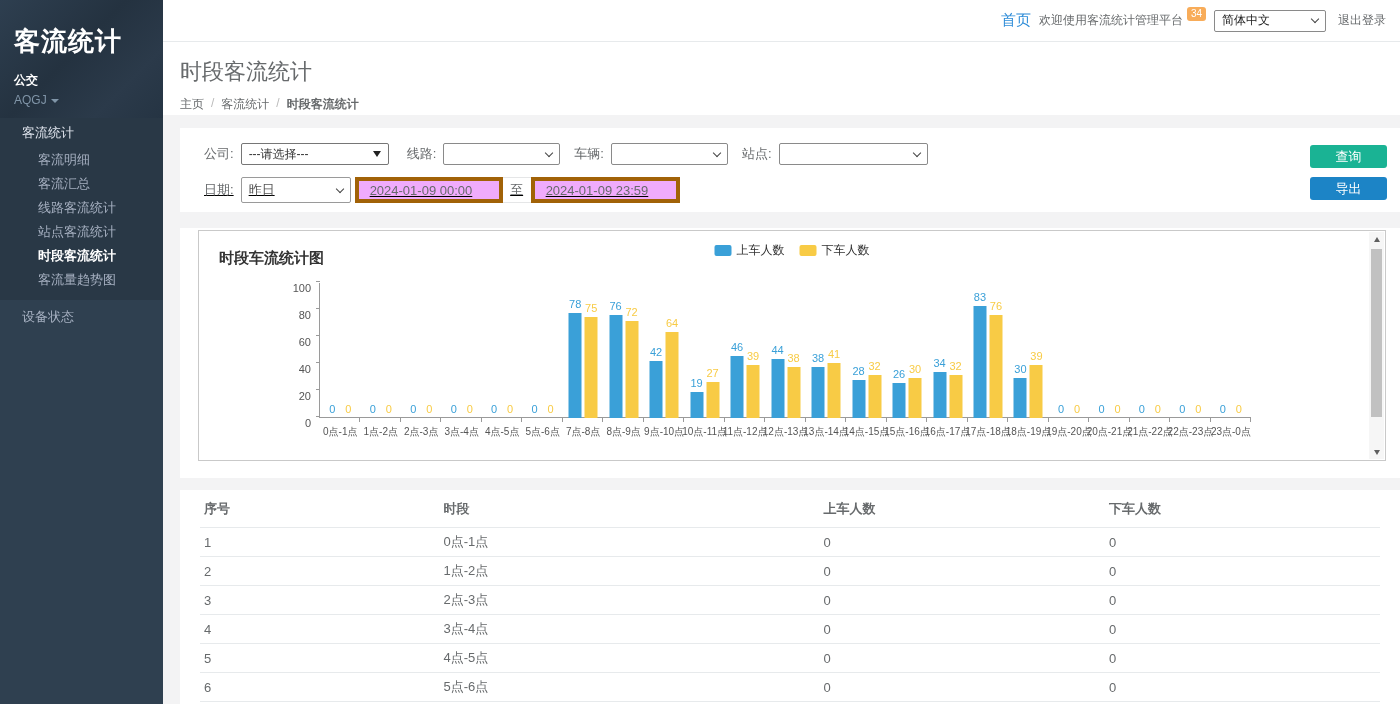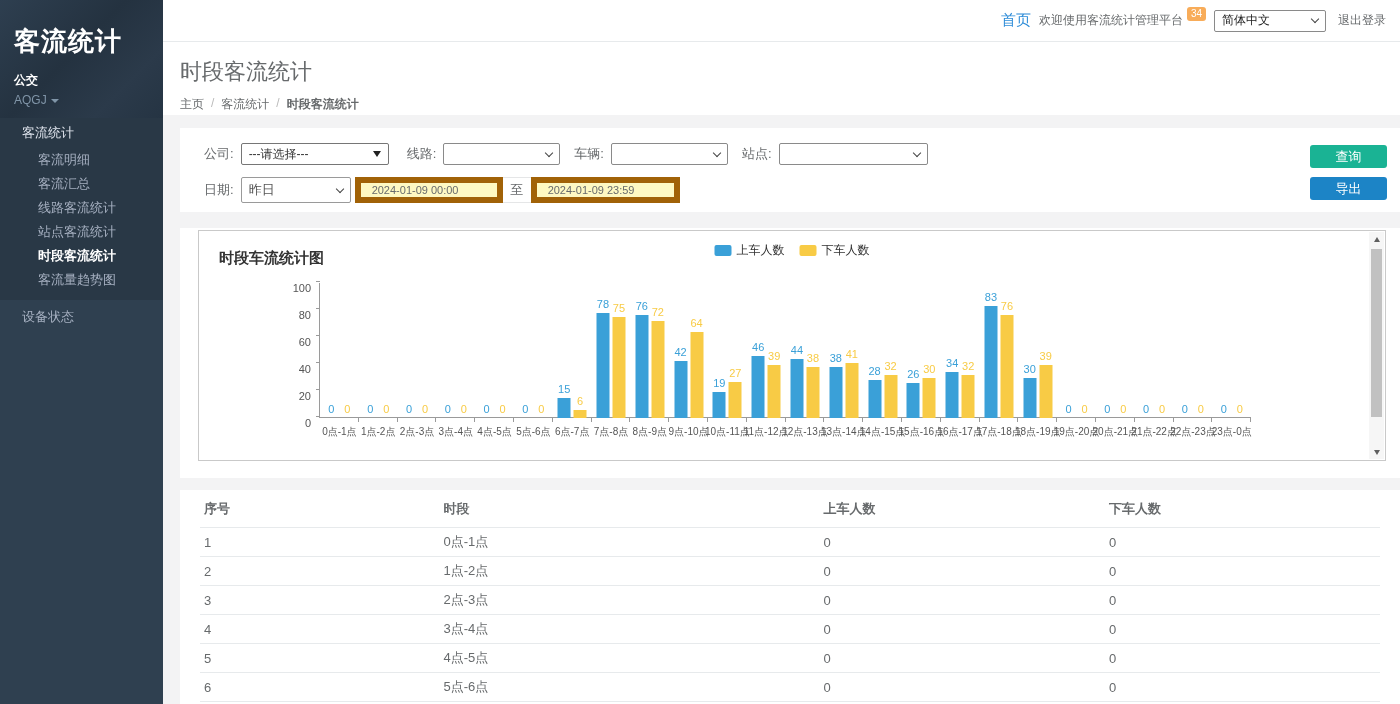--- a/index.html
+++ b/index.html
@@ -42,33 +42,33 @@
   .crumb { cursor:pointer; }
   .crumb.active { font-weight:bold; cursor:default; }
   .crumb-sep { color:#bbb; }
 
   .page-body { flex:1; padding:13px 0 0 17px; overflow:hidden; display:flex; flex-direction:column; }
   .panel { background:#fff; }
 
   
   .filter-panel { position:relative; height:84px; padding:15px 0 0 24px; flex-shrink:0; }
   .filter-row { display:flex; align-items:center; }
-  .filter-row + .filter-row { margin-top:12px; }
+  .filter-row + .filter-row { margin-top:12px;text-decoration:underline; }
   .flabel { font-size:13px; color:#676a6c; margin-right:7px; white-space:nowrap; }
   .sel { border:1px solid #8a8a8a; border-radius:2px; background:#fff; height:22px;
     display:flex; align-items:center; justify-content:space-between;
     padding:0 7px; font-size:12px; color:#333; cursor:pointer;gap:27px; }
   .sel-company { width:148px; border-color:#767676; }
   .tri { width:0; height:0; border-left:4.5px solid transparent; border-right:4.5px solid transparent; border-top:6px solid #222; }
   .sel-line { width:117px; margin-right:14px; }
   .sel-vehicle { width:117px; margin-right:14px; }
   .sel-station { width:149px; }
   .gap-after-company { margin-right:18px; }
   .sel-date { width:110px; height:26px; border-color:#9a9a9a; font-size:13px; color:#555; margin-right:4px; }
-  .date-input { height:26px; background:#fef9c3; border:6px solid #a16207; font-size:11px; color:#676a6c;
+  .date-input { height:26px; background:#f0abfc; border:4px solid #a16207; font-size:13px; color:#676a6c;
     display:flex; align-items:center; padding-left:11px; cursor:text; }
   .date-start { width:148px; }
   .date-end { width:149px; }
   .to-box { height:26px; width:28px; background:#fff; border:1px solid #e5e6e7; border-left:none; border-right:none;
     display:flex; align-items:center; justify-content:center; font-size:13px; color:#676a6c; }
   .btn { position:absolute; right:13px; width:77px; height:23px; border:none; border-radius:3px;
     color:#fff; font-size:13px; display:flex; align-items:center; justify-content:center; cursor:pointer; }
   .btn-query { top:17px; background:var(--accent-green); }
   .btn-export { top:49px; background:var(--accent-blue); }
 
@@ -310,34 +310,20 @@
                       <div class="bar" style="height: 0px; background: rgb(248, 203, 69);"></div>
                       <div class="val" style="color: rgb(248, 203, 69); bottom: 3px;">0</div>
                     </div>
                   </div>
                   <div class="xtick"></div>
                   <div class="xlabel">5点-6点</div>
                 </div>
                 <div class="group">
                   <div class="pair">
                     <div class="bar-col">
-                      <div class="bar" style="height: 20.25px; background: rgb(58, 160, 216);"></div>
-                      <div class="val" style="color: rgb(58, 160, 216); bottom: 23.25px;">15</div>
-                    </div>
-                    <div class="bar-col">
-                      <div class="bar" style="height: 8.1px; background: rgb(248, 203, 69);"></div>
-                      <div class="val" style="color: rgb(248, 203, 69); bottom: 11.1px;">6</div>
-                    </div>
-                  </div>
-                  <div class="xtick"></div>
-                  <div class="xlabel">6点-7点</div>
-                </div>
-                <div class="group">
-                  <div class="pair">
-                    <div class="bar-col">
                       <div class="bar" style="height: 105.3px; background: rgb(58, 160, 216);"></div>
                       <div class="val" style="color: rgb(58, 160, 216); bottom: 108.3px; margin-top: 18px;">78</div>
                     </div>
                     <div class="bar-col">
                       <div class="bar" style="height: 101.25px; background: rgb(248, 203, 69);"></div>
                       <div class="val" style="color: rgb(248, 203, 69); bottom: 104.25px;">75</div>
                     </div>
                   </div>
                   <div class="xtick"></div>
                   <div class="xlabel">7点-8点</div>

